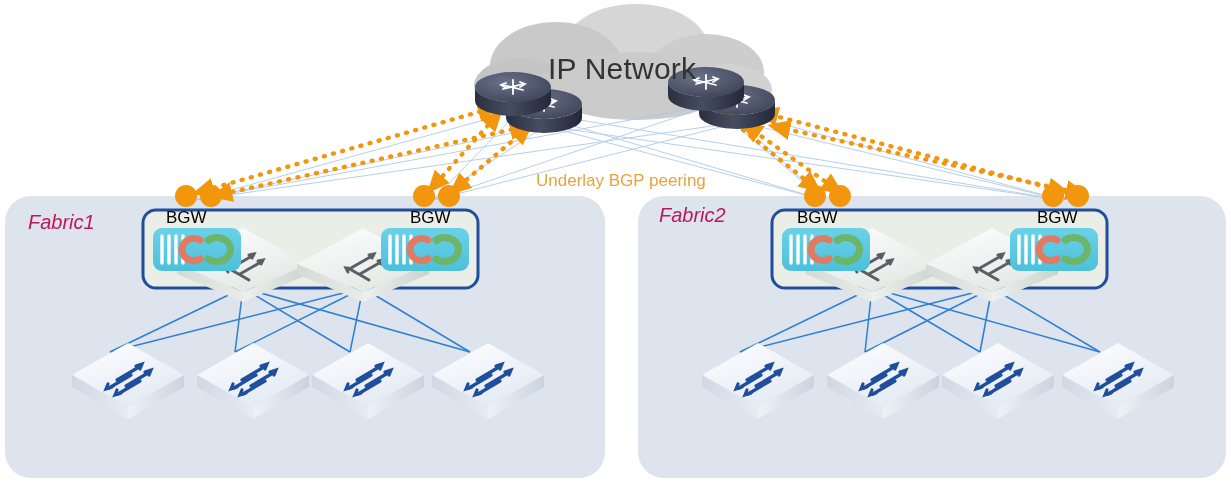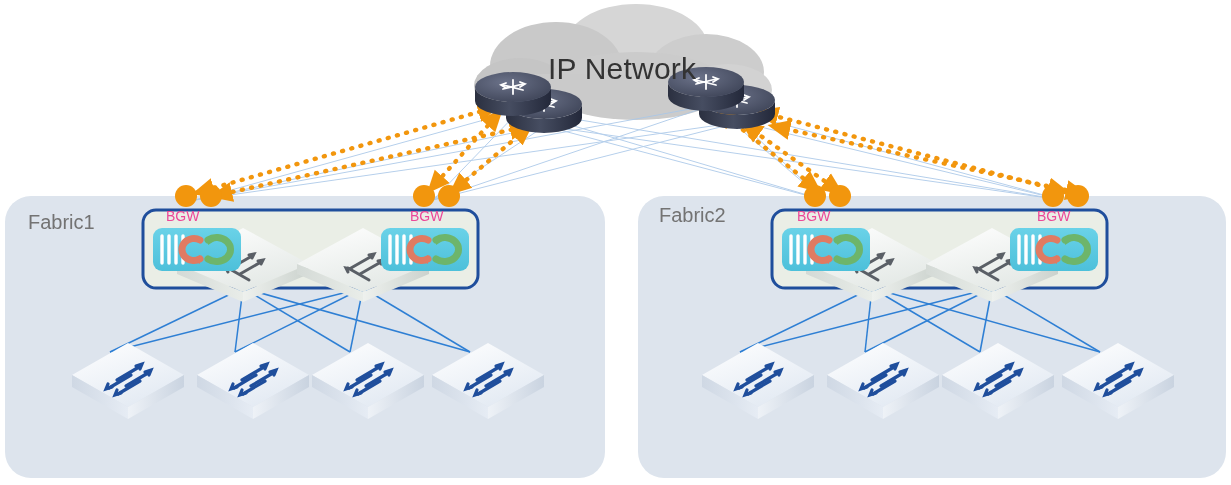--- a/index.html
+++ b/index.html
@@ -37,27 +37,28 @@
     letter-spacing: 0.2px;
   }
   #peering-label {
     left: 536px;
     top: 171px;
     font-size: 17px;
     color: #e8a33d;
   }
   .fabric-label {
     font-size: 20px;
-    color: #737373;
+    color: #be185d;
+    font-style: italic;
   }
   #fabric1-label { left: 28px; top: 211px; }
   #fabric2-label { left: 659px; top: 204px; }
   .bgw-label {
-    font-size: 14px;
-    color: #ec4899;
+    font-size: 17px;
+    color: #000000;
   }
   #bgw-l1 { left: 166px; top: 208px; }
   #bgw-l2 { left: 410px; top: 208px; }
   #bgw-l3 { left: 797px; top: 208px; }
   #bgw-l4 { left: 1037px; top: 208px; }
 </style>
 </head>
 <body>
 
 <div id="canvas">
@@ -460,20 +461,21 @@
           <path d="M 713 77 l 5 2 l -5 3"></path>
         <path d="M 716 85 L 696 80"></path>
           <path d="M 699 78 l -5 2 l 5 3"></path>
         <path d="M 706 75 L 706 89"></path>
       </g>
     </g>
   </svg>
 
   <div class="txt" id="cloud-label">IP Network</div>
 
+  <div class="txt" id="peering-label">Underlay BGP peering</div>
 
   <div class="txt fabric-label" id="fabric1-label">Fabric1</div>
   <div class="txt fabric-label" id="fabric2-label">Fabric2</div>
 
   <div class="txt bgw-label" id="bgw-l1">BGW</div>
   <div class="txt bgw-label" id="bgw-l2">BGW</div>
   <div class="txt bgw-label" id="bgw-l3">BGW</div>
   <div class="txt bgw-label" id="bgw-l4">BGW</div>
 
 </div>

